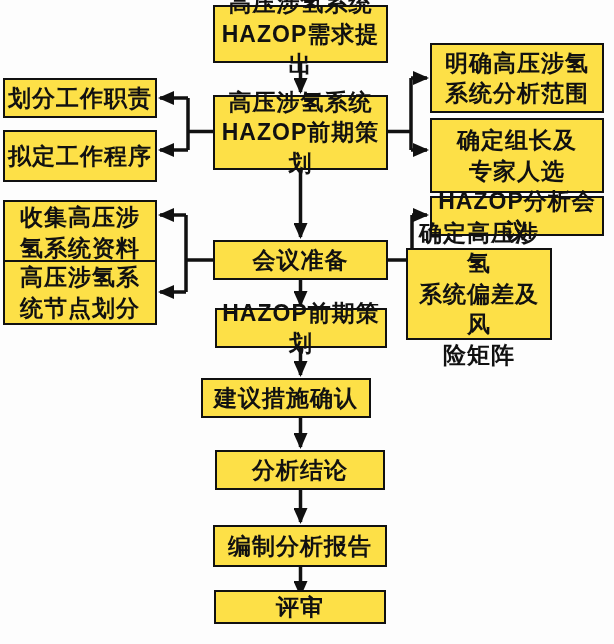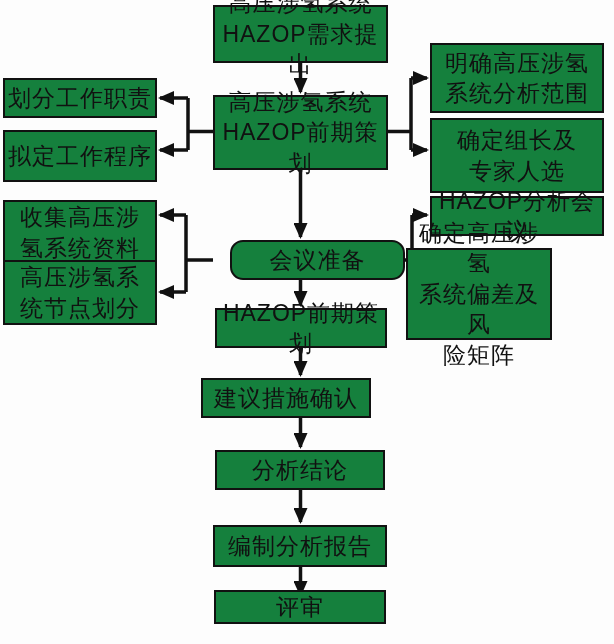--- a/index.html
+++ b/index.html
@@ -19,38 +19,38 @@
     position: absolute;
     left: 0;
     top: 0;
     width: 614px;
     height: 644px;
     z-index: 0;
   }
   .node {
     position: absolute;
     box-sizing: border-box;
-    background: #15803d;
+    background: #fde047;
     border: 2px solid #111111;
     color: #111111;
-    font-weight: 400;
+    font-weight: 700;
     font-size: 23px;
     line-height: 1.32;
     letter-spacing: 1px;
     display: flex;
     align-items: center;
     justify-content: center;
     text-align: center;
     white-space: pre-line;
     z-index: 1;
   }
   
   .n-requirement   { left: 213px; top:   5px; width: 175px; height: 58px; }
   .n-planning      { left: 213px; top:  95px; width: 175px; height: 75px; }
-  .n-meeting-prep  { left: 230px; top: 240px; width: 175px; height: 40px; border-radius: 13px; }
+  .n-meeting-prep  { left: 213px; top: 240px; width: 175px; height: 40px; }
   .n-hazop-meeting { left: 215px; top: 308px; width: 172px; height: 40px; }
   .n-measures      { left: 201px; top: 378px; width: 170px; height: 40px; }
   .n-conclusion    { left: 215px; top: 450px; width: 170px; height: 40px; }
   .n-report        { left: 213px; top: 525px; width: 174px; height: 42px; }
   .n-review        { left: 214px; top: 590px; width: 172px; height: 34px; }
   
   .n-duties        { left: 3px;   top:  78px; width: 154px; height: 40px; }
   .n-procedures    { left: 3px;   top: 130px; width: 154px; height: 52px; }
   .n-collect       { left: 3px;   top: 183px; width: 154px; height: 65px; margin-top: 17px; }
   .n-node-division { left: 3px;   top: 260px; width: 154px; height: 65px; }

